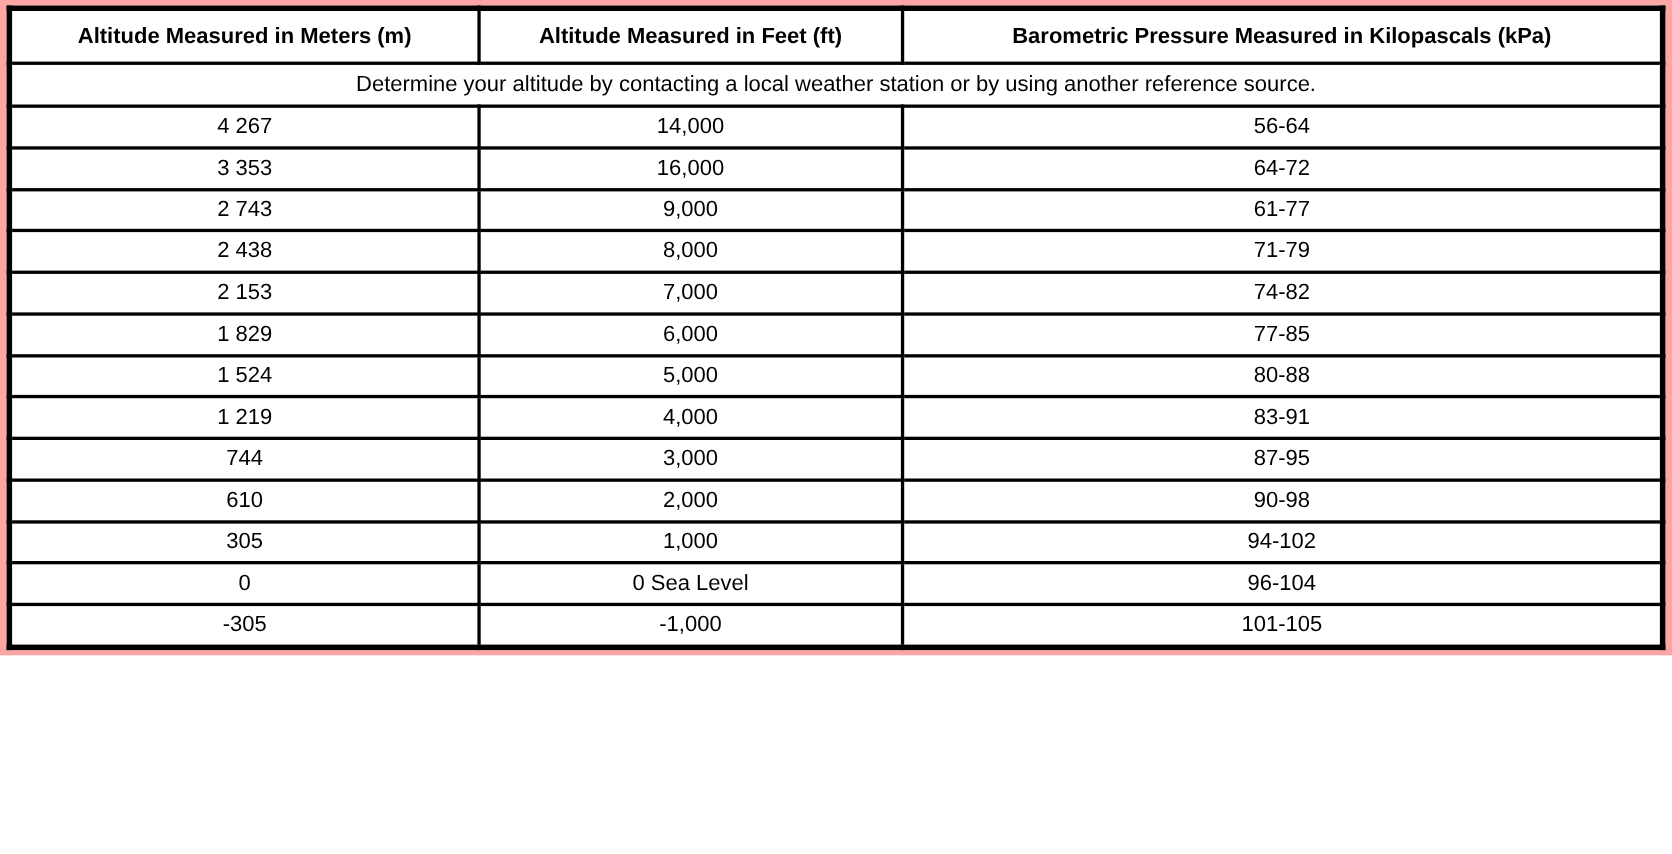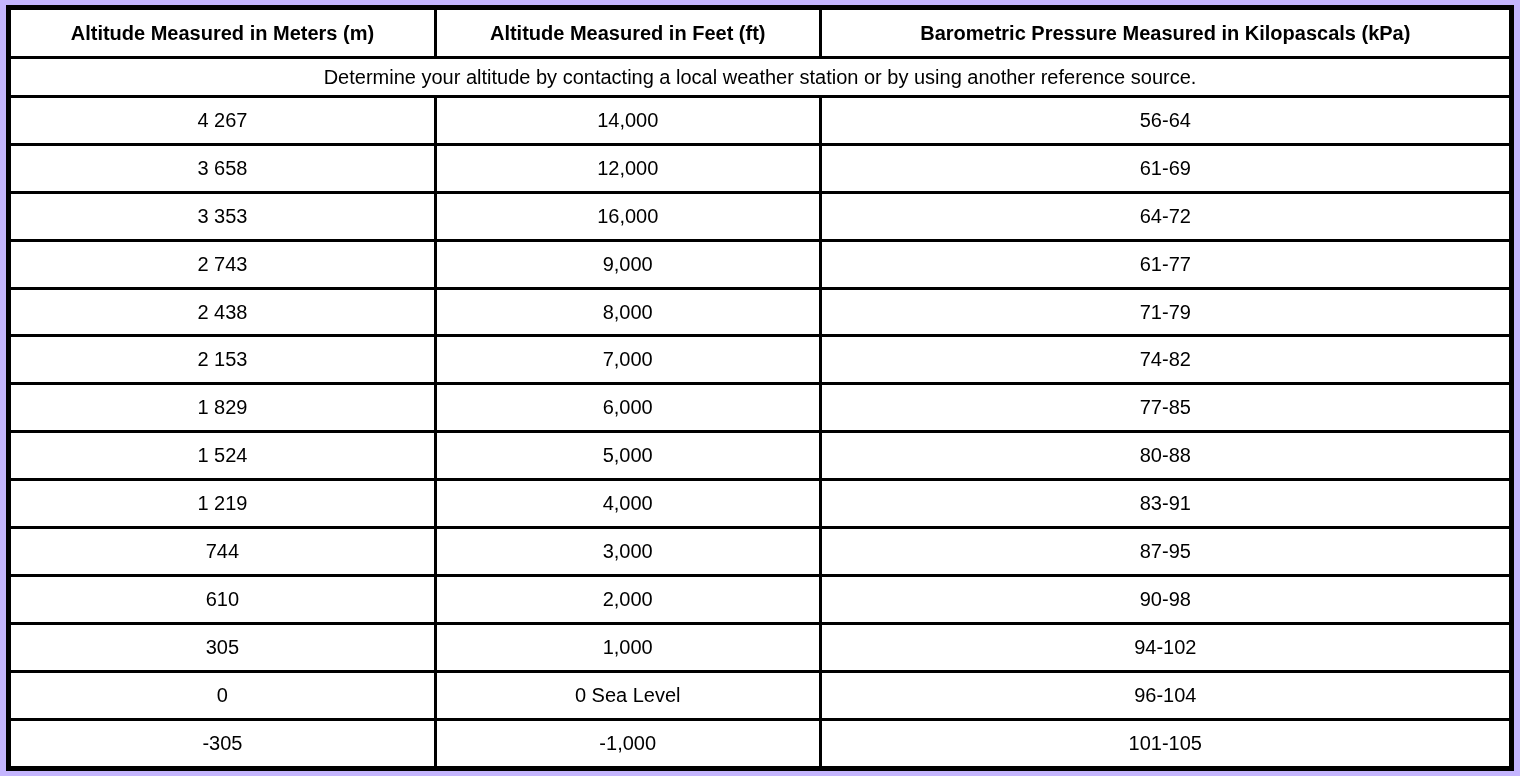--- a/index.html
+++ b/index.html
@@ -4,24 +4,24 @@
 <style>
   html, body {
     margin: 0;
     padding: 0;
     background: #ffffff;
     font-family: "Liberation Sans", sans-serif;
     color: #000000;
   }
   .page {
     width: 1520px;
-    height: 776px;
+    height: 596px;
     box-sizing: border-box;
     padding: 5px 6px;
-    background: #c4b5fd;
+    background: #fca5a5;
   }
   table.alt-table {
     width: 100%;
     height: 100%;
     border-collapse: collapse;
     table-layout: fixed;
     border: 5px solid #000000;
     background: #ffffff;
   }
   table.alt-table th,
@@ -68,25 +68,20 @@
     </thead>
     <tbody>
       <tr class="note-row">
         <td colspan="3">Determine your altitude by contacting a local weather station or by using another reference source.</td>
       </tr>
 
     <tr>
           <td>4 267</td>
           <td>14,000</td>
           <td>56-64</td>
-        </tr>
-        <tr>
-          <td>3 658</td>
-          <td>12,000</td>
-          <td>61-69</td>
         </tr>
         <tr>
           <td>3 353</td>
           <td>16,000</td>
           <td>64-72</td>
         </tr>
         <tr>
           <td>2 743</td>
           <td>9,000</td>
           <td>61-77</td>

